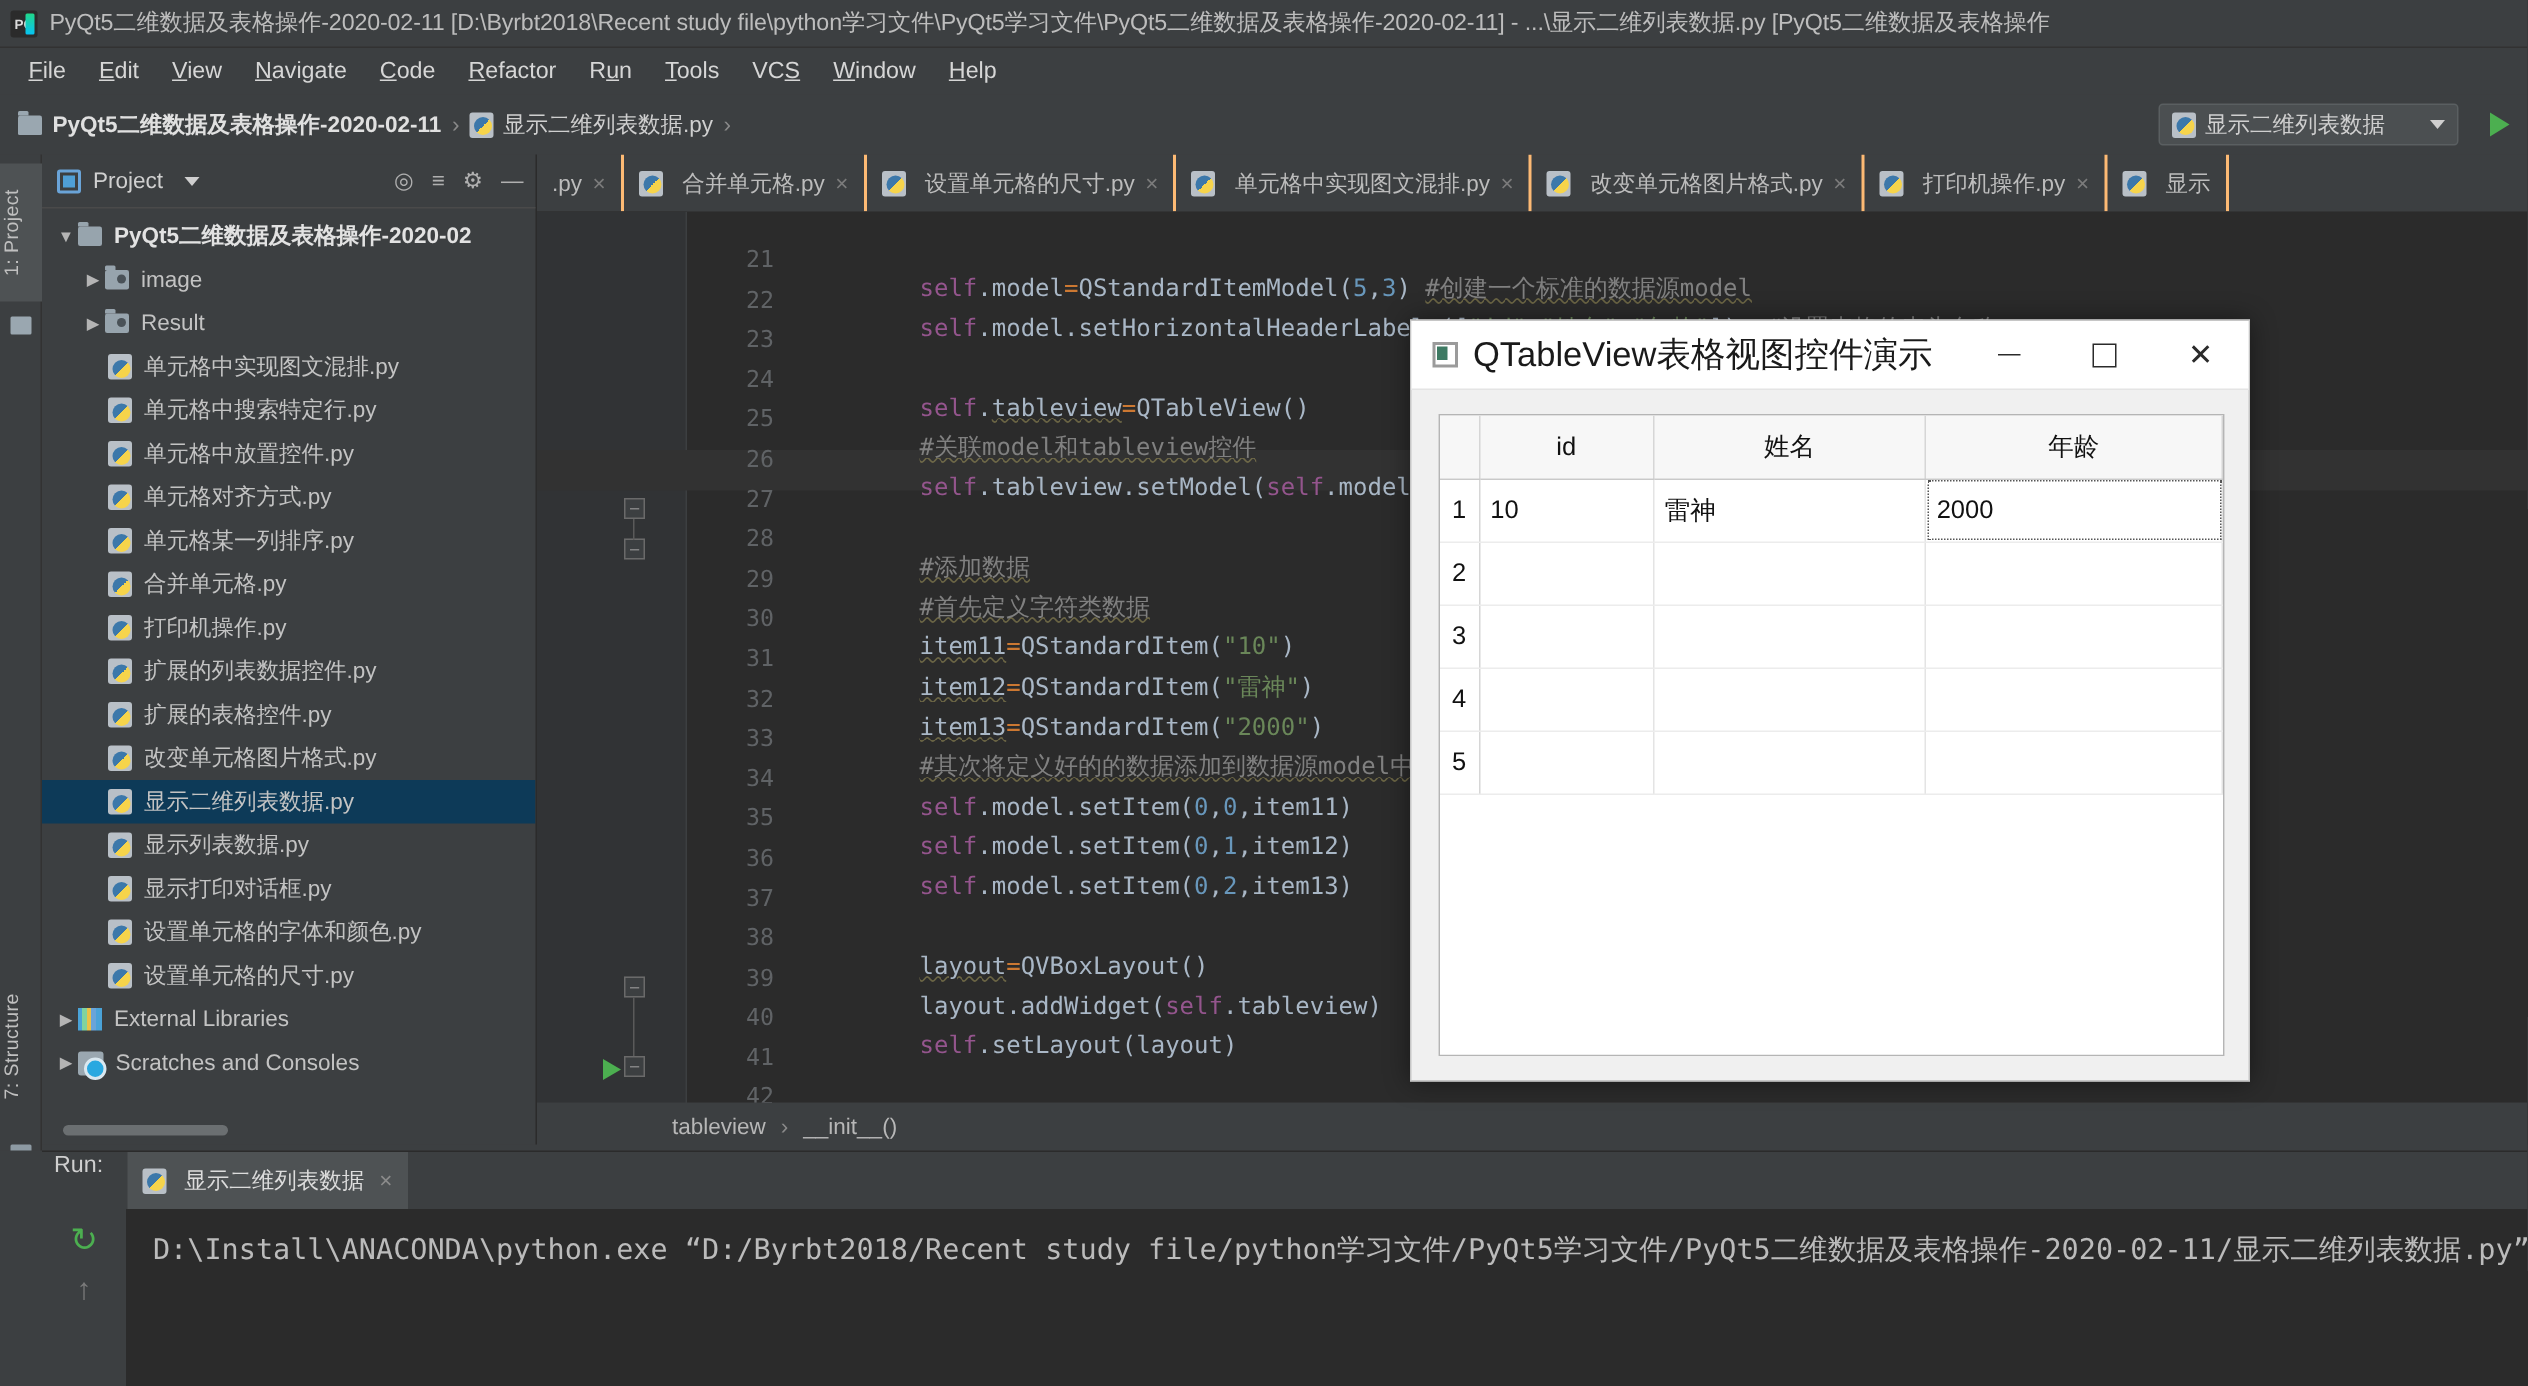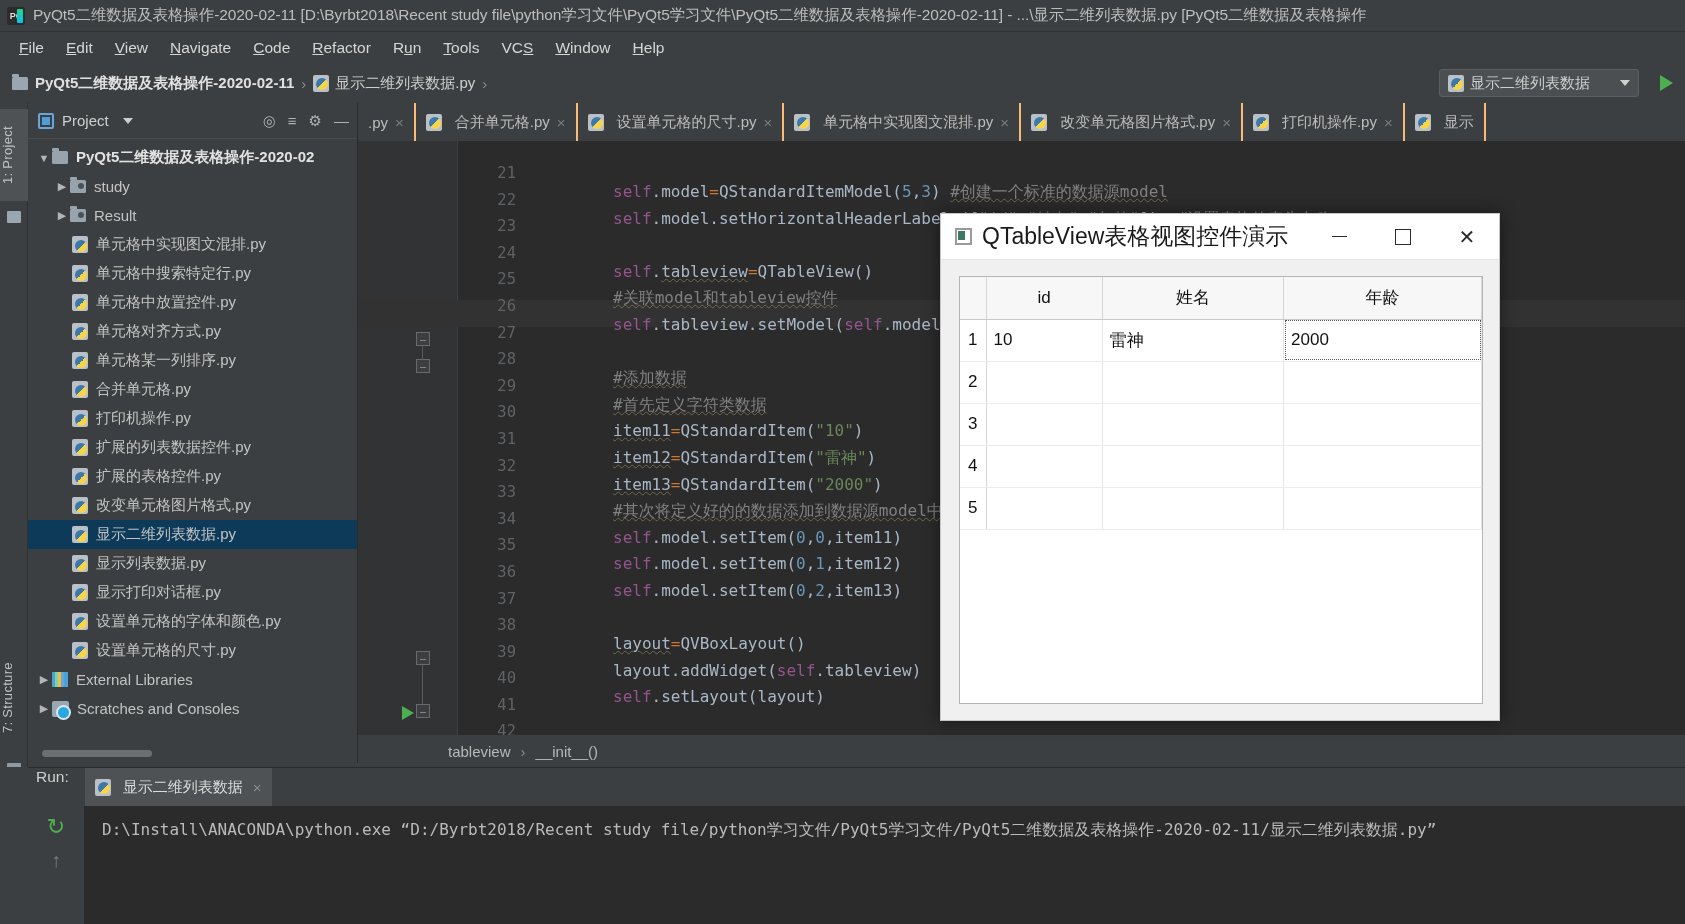--- a/index.html
+++ b/index.html
@@ -207,21 +207,21 @@
     font-size:15px; color:#dcdcdc;
   }
   .run-tab .x { color:#8b8b8b; margin-left:4px; }
   .run-body { position:absolute; top:38px; left:0; right:0; bottom:0; background:#2b2b2b; display:flex; }
   .run-side { width: 56px; background:#3c3f41; padding-top: 10px; display:flex; flex-direction:column; align-items:center; gap: 12px;}
   .rerun-ico { color:#4caf50; font-size: 22px; line-height:1; }
   .up-arrow { color:#7a7a7a; font-size: 20px; line-height:1; }
   .run-console {
     flex: 1 1 auto; padding: 14px 0 0 18px;
     font-family: "DejaVu Sans Mono","Liberation Mono",monospace;
-    font-size: 16px; color: #bbbbbb; white-space: nowrap; overflow: hidden;
+    font-size: 19px; color: #bbbbbb; white-space: nowrap; overflow: hidden;
   }
   .left-bottom-tabs {
     position:absolute; left:0; bottom:0; width:28px; height: 157px; background:#3c3f41;
   }
 
   
   .qdlg {
     position: absolute; left: 940px; top: 213px; width: 560px; height: 508px;
     background: #f0f0f0; border: 1px solid #c6c6c6;
     box-shadow: 0 0 16px rgba(0,0,0,.45);
@@ -365,21 +365,21 @@
     </div>
     <div class="tree">
       <div class="trow root">
         <span class="arrow">▼</span>
         <span class="sm-folder"></span>
         <span class="tlbl">PyQt5二维数据及表格操作-2020-02</span>
       </div>
       <div class="trow ind1">
         <span class="arrow">▶</span>
         <span class="sm-folder img"></span>
-        <span class="tlbl">study</span>
+        <span class="tlbl">image</span>
       </div>
       <div class="trow ind1">
         <span class="arrow">▶</span>
         <span class="sm-folder img"></span>
         <span class="tlbl">Result</span>
       </div>
       <div class="trow ind2">
         <span class="sm-py"></span>
         <span class="tlbl">单元格中实现图文混排.py</span>
       </div>

